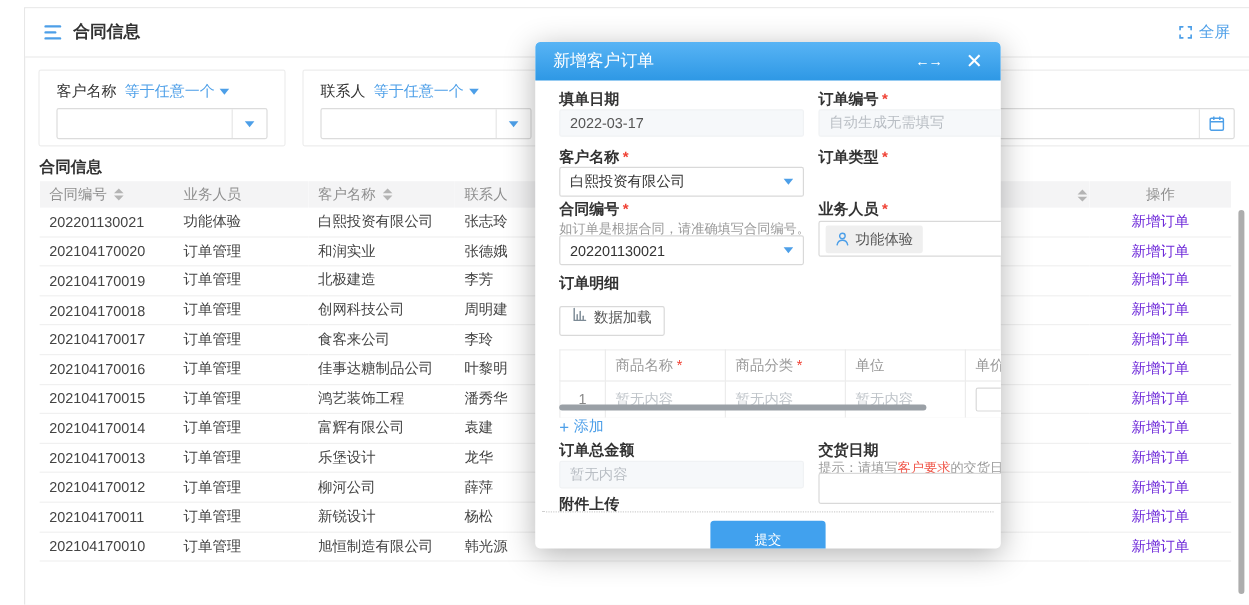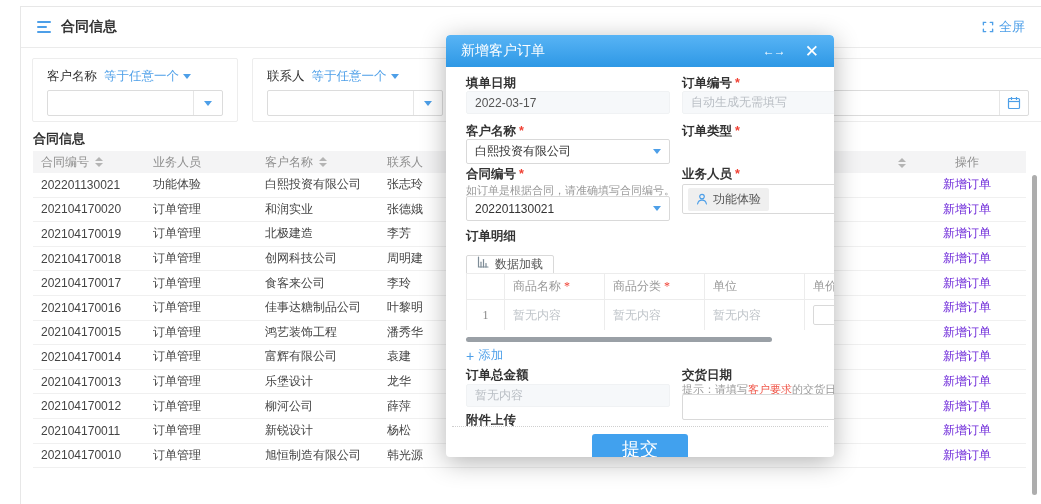--- a/index.html
+++ b/index.html
@@ -65,38 +65,38 @@
   .dinput.ph{color:#b9bec4;}
   .msel{position:absolute;height:25px;border:1px solid #d9d9d9;border-radius:2px;background:#fff;display:flex;
         align-items:center;padding:0 8px;font-size:12px;color:#333;box-sizing:border-box;cursor:pointer;}
   .msel .caret{margin-left:auto;}
   .staff-box{position:absolute;border:1px solid #d9d9d9;border-radius:2px;background:#fff;box-sizing:border-box;
              display:flex;align-items:center;padding:0 5px;}
   .chip{display:inline-flex;align-items:center;gap:5px;background:#efefef;border-radius:2px;padding:3px 8px;
         font-size:12px;color:#555;}
   .loadbtn{position:absolute;left:20px;top:220px;height:23px;display:inline-flex;align-items:flex-start;gap:6px;
            border:1px solid #d9d9d9;border-radius:2px;background:#fff;padding:0 10px;font-size:12px;color:#555;cursor:pointer;}
-  .dt{position:absolute;left:20px;top:238px;width:424px;height:57px;overflow:hidden;font-family:Liberation Serif, serif;}
+  .dt{position:absolute;left:20px;top:256px;width:424px;height:57px;overflow:hidden;}
   .dt table{table-layout:fixed;width:470px;border-collapse:collapse;background:#fff;}
   .dt th{border:1px solid #ececec;height:25px;font-weight:400;color:#999;font-size:12px;text-align:left;
          padding:0 0 0 8px;white-space:nowrap;}
   .dt td{border:1px solid #ececec;height:30px;font-size:12px;color:#bfc4c9;padding:0 0 0 8px;white-space:nowrap;}
   .dt .idx{text-align:center;color:#888;padding:0;}
   .cellinput{width:46px;height:20px;border:1px solid #d9d9d9;border-radius:2px;box-sizing:border-box;outline:none;
              font-size:12px;padding:0 4px;}
   .hscroll{position:absolute;left:20px;top:302px;width:306px;height:5px;background:#9aa0a6;border-radius:3px;}
   .addlink{position:absolute;left:20px;top:312px;display:inline-flex;align-items:center;gap:4px;color:#4d9fe8;
            font-size:12.5px;cursor:pointer;}
   .plus{font-size:14px;line-height:1;}
   .deliv-input{position:absolute;left:236px;top:359px;width:204px;height:26px;border:1px solid #d9d9d9;border-radius:2px;
                display:flex;box-sizing:border-box;background:#fff;}
   .deliv-input .fval{flex:1;}
   .dotted{position:absolute;left:6px;right:6px;top:391px;border-top:1px dotted #cfcfcf;}
   .submit{position:absolute;left:50%;transform:translateX(-50%);top:399px;width:96px;height:30px;background:#41a1ee;
-          color:#fff;font-size:18px;border-radius:3px;display:flex;align-items:center;justify-content:center;cursor:pointer;}
+          color:#fff;font-size:11px;border-radius:3px;display:flex;align-items:center;justify-content:center;cursor:pointer;}
   input{font-family:inherit;}
   .plaininput{border:none;outline:none;width:100%;height:100%;background:transparent;font-size:12px;padding:0 8px;box-sizing:border-box;}
 </style>
 </head>
 <body>
 
 <div class="stage">
   <div class="panel"></div>
 
   <div class="topbar">

